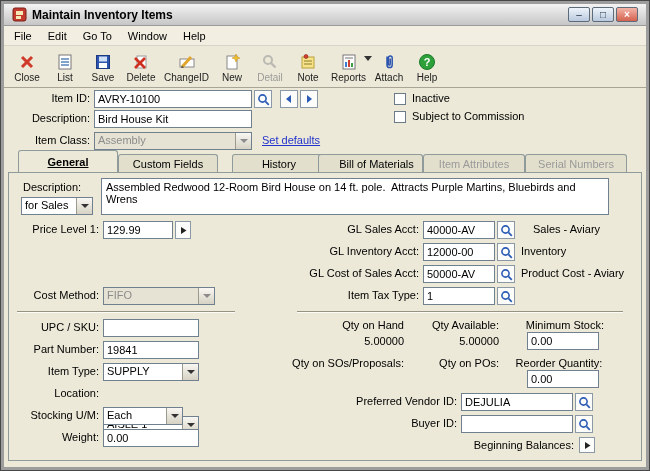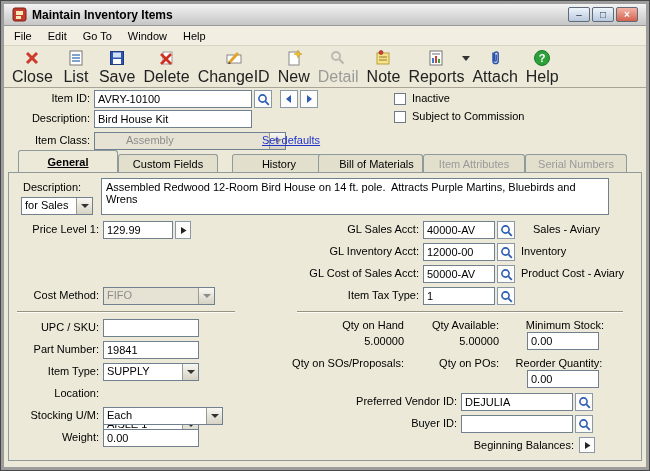--- a/index.html
+++ b/index.html
@@ -21,21 +21,21 @@
   
   .menubar{position:absolute;left:0;top:22px;right:0;height:20px;background:#f2efe2;
     border-bottom:1px solid #d8d5c6;display:flex;align-items:center;padding-left:2px;}
   .menu-item{padding:2px 8px;cursor:default;}
 
   
   .toolbar{position:absolute;left:0;top:42px;right:0;height:42px;background:#ece9d8;
     border-bottom:1px solid #a8a596;display:flex;align-items:center;padding:1px 2px 0 4px;}
   .tbtn{display:flex;flex-direction:column;align-items:center;justify-content:center;
     min-width:38px;padding:1px 4px 0 4px;height:38px;position:relative;}
-  .tbtn .cap{font-size:16px;color:#222;margin-top:1px;white-space:nowrap;text-align:right;}
+  .tbtn .cap{font-size:10px;color:#222;margin-top:1px;white-space:nowrap;text-align:right;}
   .tbtn.disabled .cap{color:#9a9a9a;}
   .dd-arrow{position:absolute;right:-2px;top:8px;width:0;height:0;border-left:4px solid transparent;
     border-right:4px solid transparent;border-top:5px solid #333;}
 
   
   .formhead{position:absolute;left:0;top:84px;right:0;height:62px;}
   .lbl{position:absolute;text-align:right;white-space:nowrap;}
   .tb{position:absolute;height:18px;background:#fff;border:1px solid #71808f;
       font-family:"Liberation Sans",sans-serif;font-size:11px;padding:1px 3px;}
   .sqbtn{position:absolute;width:18px;height:18px;background:#fcfcfa;border:1px solid #8b99a7;
@@ -206,21 +206,21 @@
     </button>
     <span class="cb" style="left:390px;top:5px;"></span>
     <span class="lbl" style="left:408px;top:4px;text-align:left;">Inactive</span>
 
     <span class="lbl" style="left:0;top:24px;width:86px;">Description:</span>
     <input class="tb" style="left: 90px; top: 22px; width: 158px;" value="Bird House Kit">
     <span class="cb" style="left:390px;top:23px;"></span>
     <span class="lbl" style="left:408px;top:22px;text-align:left;">Subject to Commission</span>
 
     <span class="lbl" style="left:0;top:46px;width:86px;">Item Class:</span>
-    <div class="combo disabled" style="left:90px;top:44px;width:192px;padding-left:28px;">
+    <div class="combo disabled" style="left:90px;top:44px;width:158px;">
       <span class="val">Assembly</span>
           <span class="dd"></span>
     </div>
     <span class="link" style="left:258px;top:46px;">Set defaults</span>
   </div>
 
   <div class="tab active" style="left:14px;width:100px;">
         <span class="tab-cap">General</span>
       </div>
   <div class="tab" style="left:114px;width:100px;">
@@ -315,21 +315,21 @@
           <span class="dd"></span>
     </div>
 
     <span class="lbl" style="left:0;top:214px;width:90px;">Location:</span>
     <div class="combo" style="left:94px;top:212px;width:96px;margin-top:31px;">
       <span class="val">AISLE 1</span>
           <span class="dd"></span>
     </div>
 
     <span class="lbl" style="left:0;top:236px;width:90px;">Stocking U/M:</span>
-    <div class="combo" style="left:94px;top:234px;width:120px;">
+    <div class="combo" style="left:94px;top:234px;width:80px;">
       <span class="val">Each</span>
           <span class="dd"></span>
     </div>
 
     <span class="lbl" style="left:0;top:258px;width:90px;">Weight:</span>
     <input class="tb" style="left: 94px; top: 256px; width: 96px;" value="0.00">
 
     <span class="rotext" style="left:295px;top:146px;width:100px;">Qty on Hand</span>
     <span class="rotext" style="left:405px;top:146px;width:85px;">Qty Available:</span>
     <span class="rotext" style="left:505px;top:146px;width:90px;">Minimum Stock:</span>

